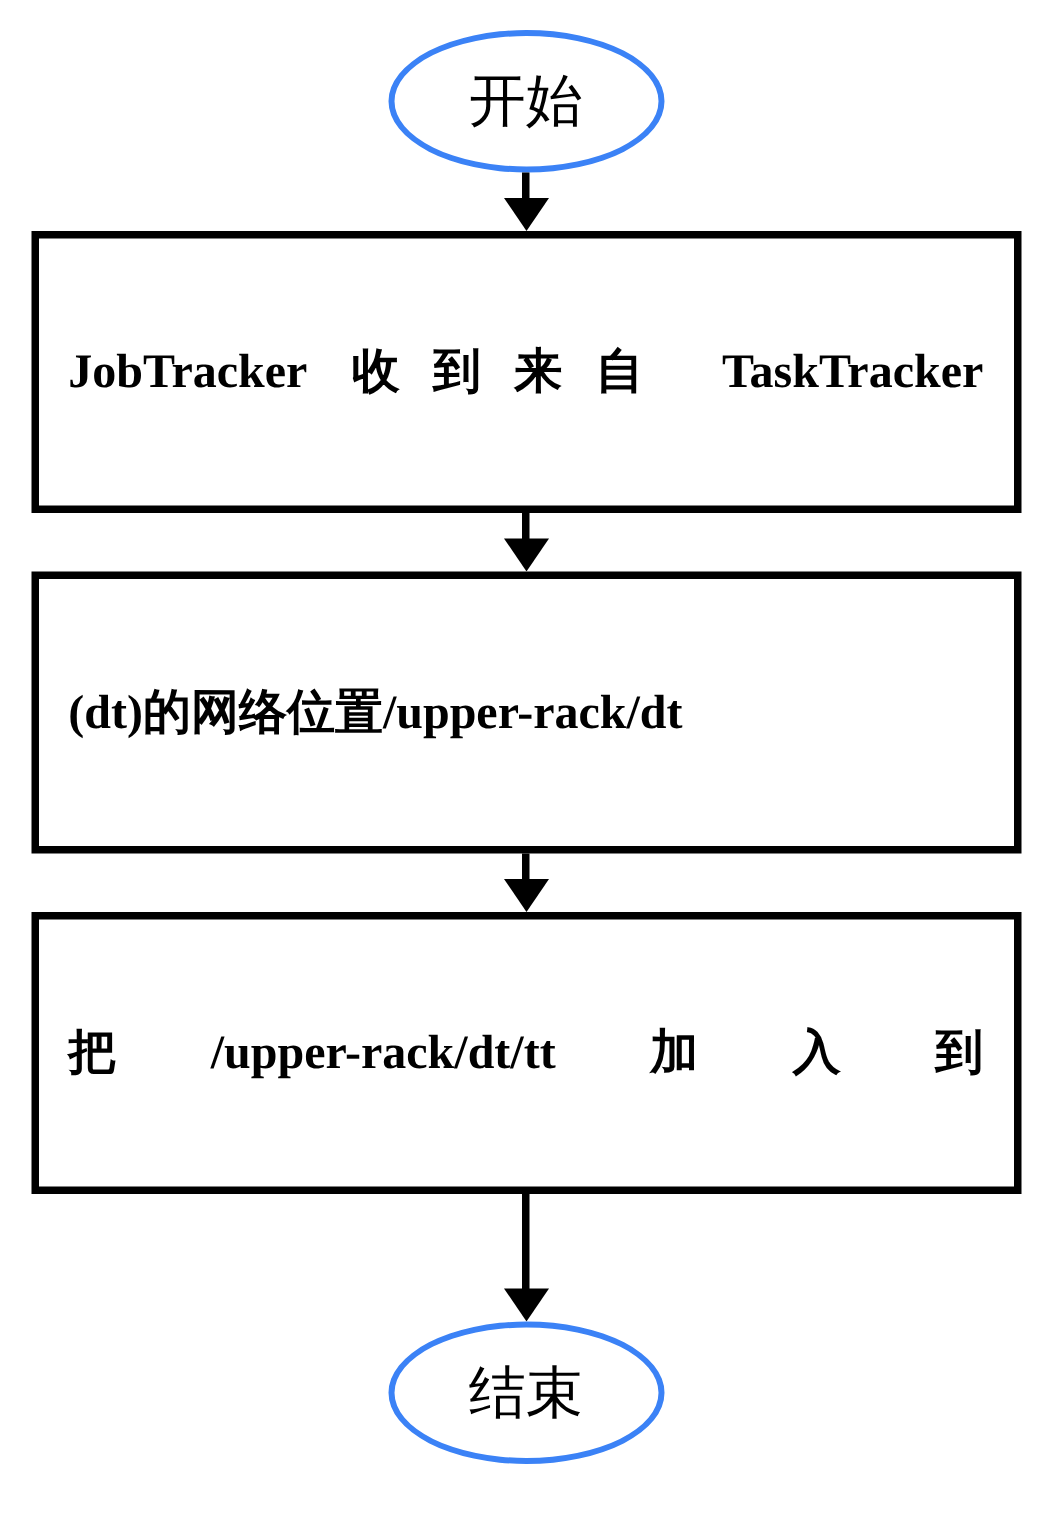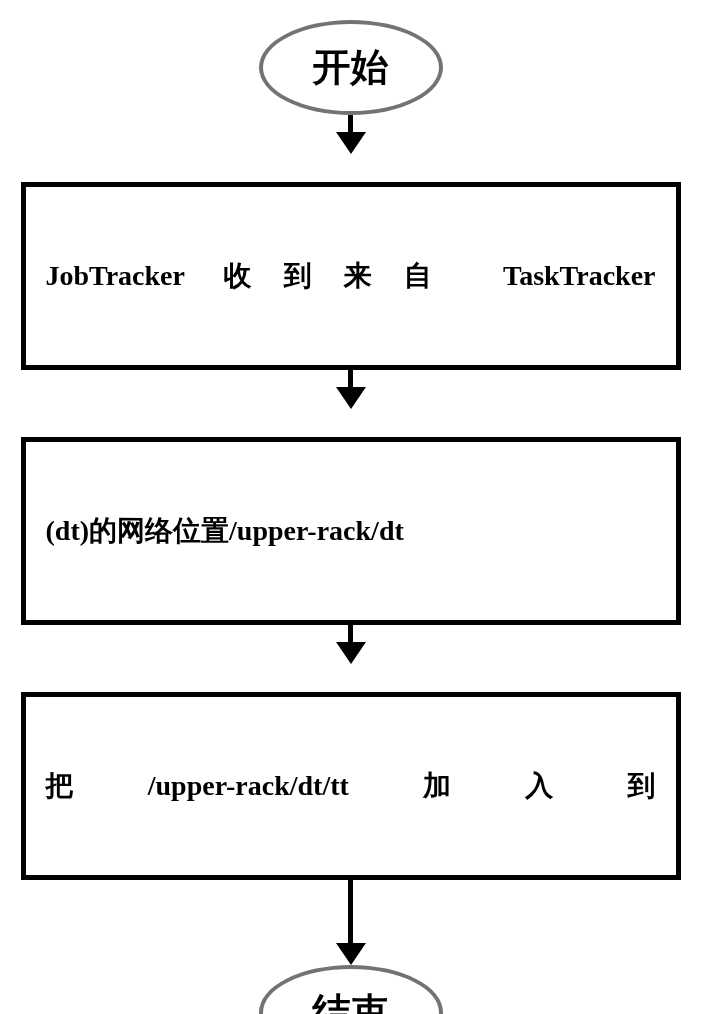--- a/index.html
+++ b/index.html
@@ -10,42 +10,41 @@
       display: flex;
       justify-content: center;
     }
     .flowchart {
       display: flex;
       flex-direction: column;
       align-items: center;
       width: 660px;
     }
     .terminator {
-      border: 4px solid #737373;
+      border: 4px solid #3b82f6;
       border-radius: 50%;
       padding: 18px 50px;
       font-size: 38px;
-      font-weight: bold;
+      font-weight: normal;
       text-align: right;
       background: white;
     }
     .process {
       border: 5px solid black;
       padding: 24px 20px;
-      font-size: 28px;
+      font-size: 32px;
       font-weight: bold;
       min-height: 130px;
       width: 610px;
       display: flex;
       align-items: center;
       text-align: justify;
       text-justify: inter-ideograph;
       line-height: 1.55;
       background: white;
-      margin-top: 28px;
     }
     .process-content {
       width: 100%;
     }
     .arrow {
       display: flex;
       flex-direction: column;
       align-items: center;
     }
     .arrow-line {

